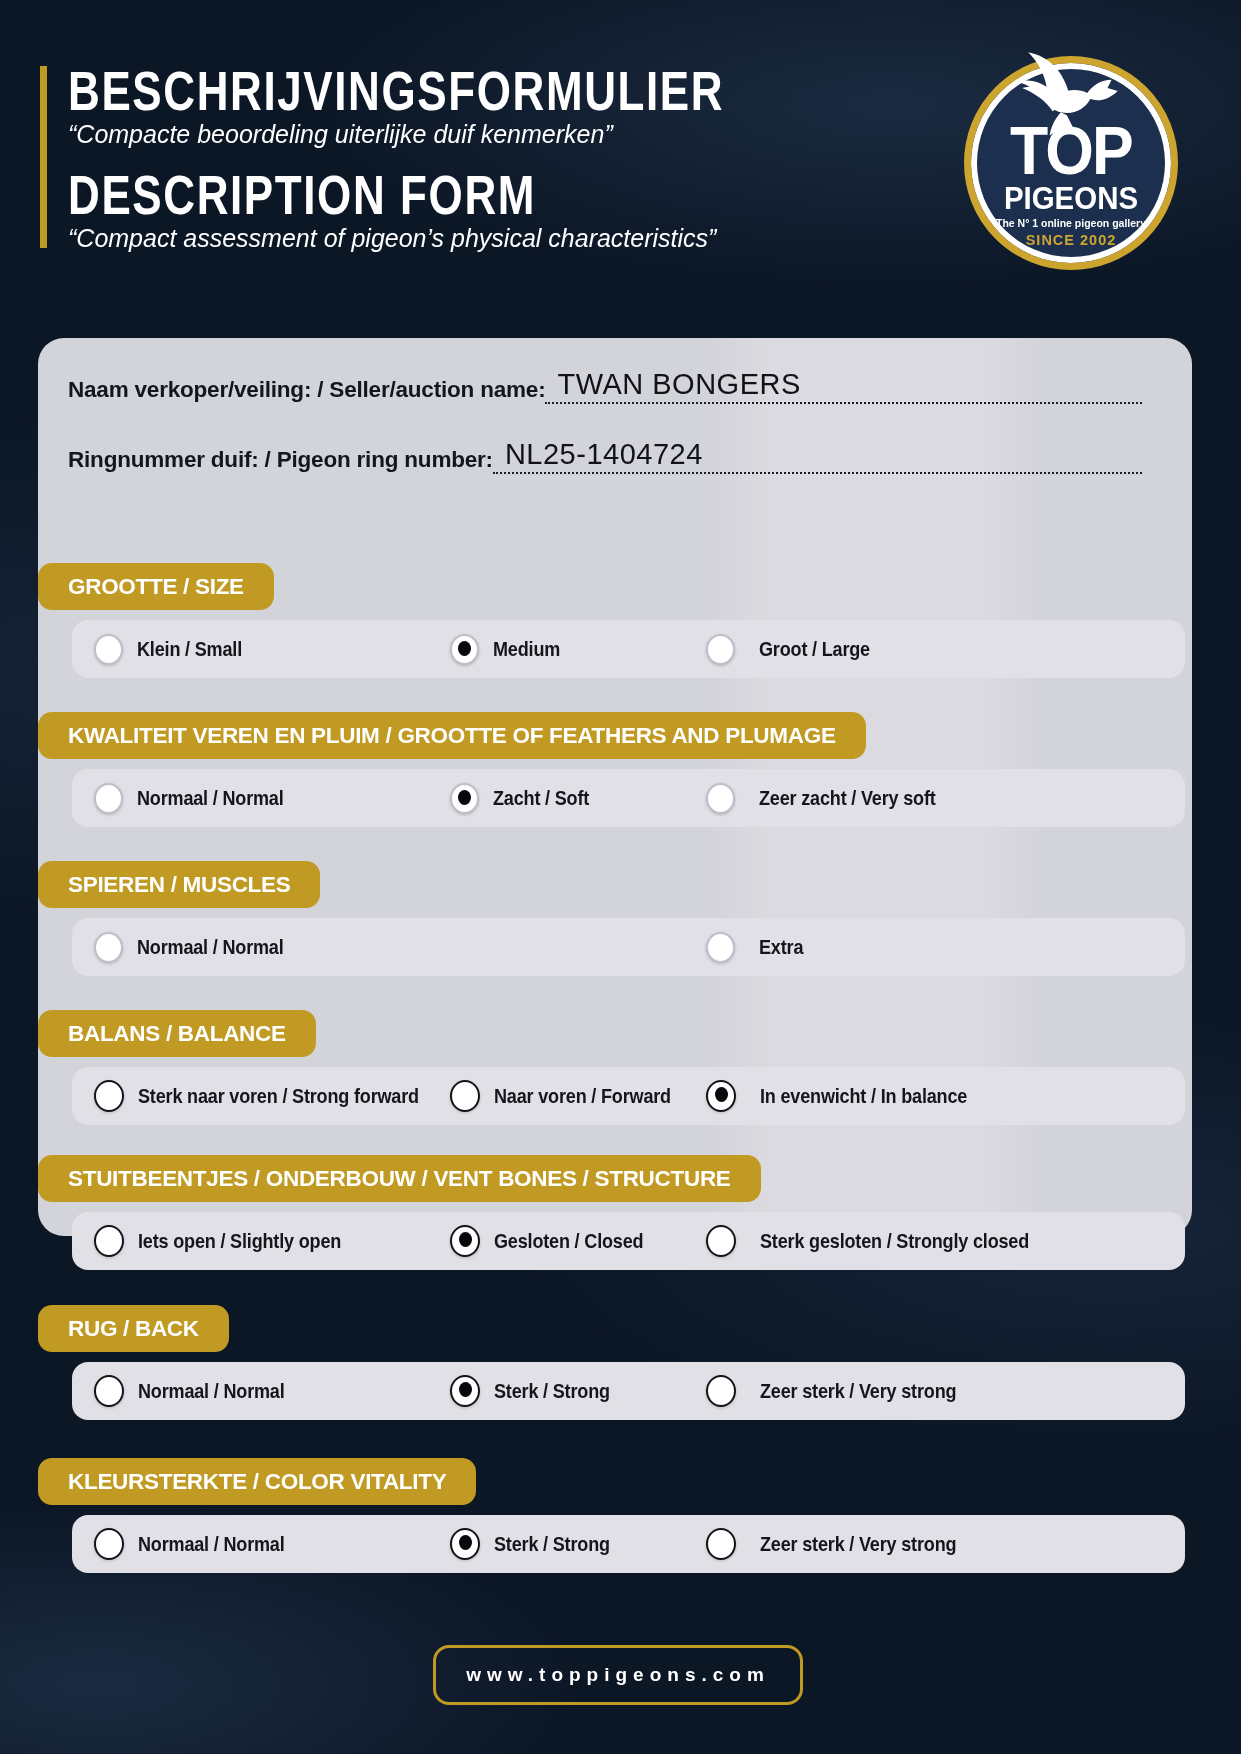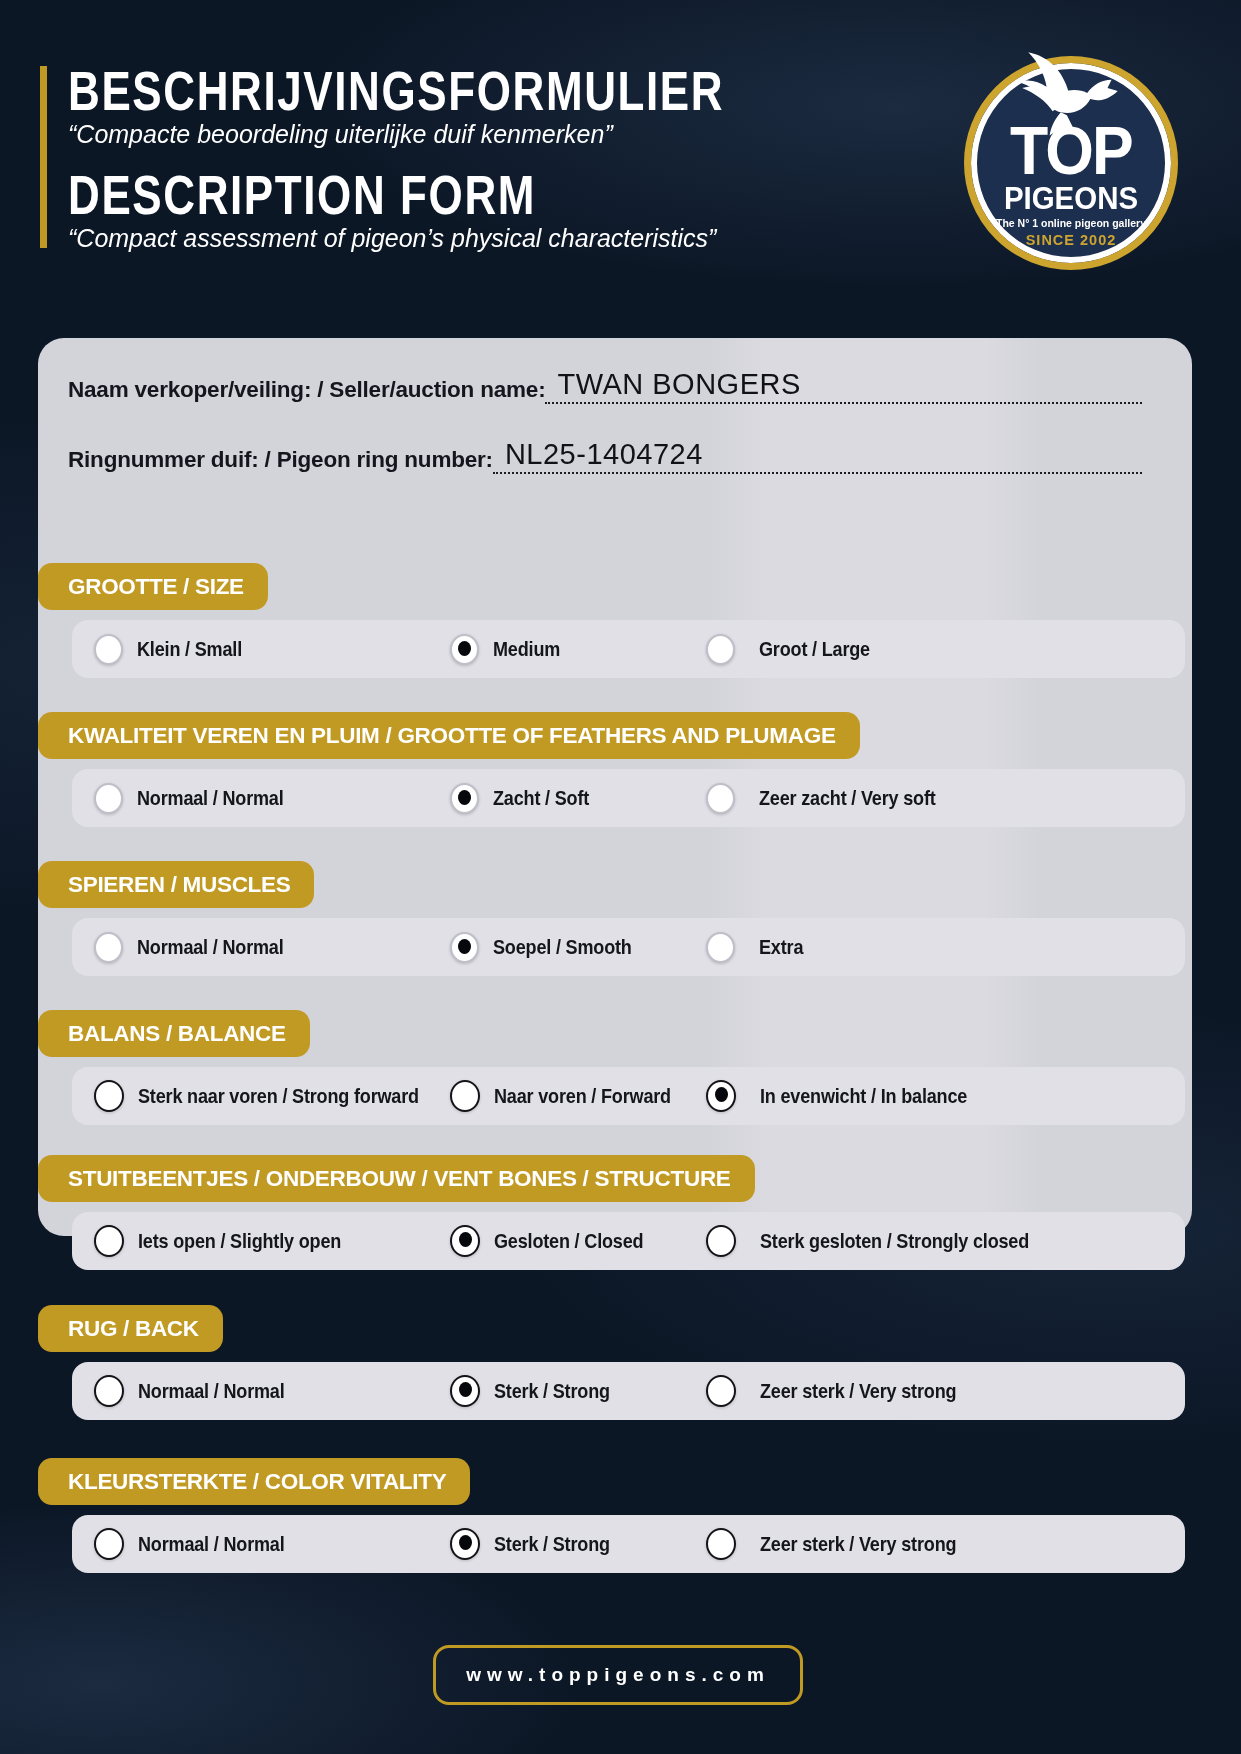--- a/index.html
+++ b/index.html
@@ -40,21 +40,21 @@
         background:linear-gradient(90deg, rgba(255,255,255,0) 58%, rgba(255,255,255,.16) 63%, rgba(255,255,255,.16) 82%, rgba(255,255,255,0) 87%), var(--card,#d3d3da);}
   .field{position:absolute;left:30px;right:50px;height:42px;display:flex;align-items:flex-end;}
   .field.f0{top:24px;}
   .field.f1{top:94px;}
   .field-label{font-size:22.5px;font-weight:700;color:#14161d;line-height:1;padding-bottom:3px;white-space:nowrap;letter-spacing:-0.2px;}
   .field-line{flex:1;border-bottom:2px dotted #1b1c21;display:flex;align-items:flex-end;}
   .field-value{font-size:29px;color:#101217;line-height:1;padding:0 0 3px 12px;letter-spacing:.5px;white-space:nowrap;}
   
   .section{position:absolute;left:0;width:100%;height:115px;}
   .tab{position:absolute;left:0;top:0;height:47px;border-radius:14px;background:var(--gold,#c19a23);
-       color:#fff;display:inline-block;line-height:47px;padding:0 24px 0 30px;font-size:22.5px;
+       color:#fff;display:inline-block;line-height:47px;padding:0 30px 0 30px;font-size:22.5px;
        font-weight:700;letter-spacing:-0.3px;white-space:nowrap;}
   .opt-row{position:absolute;left:34px;top:57px;width:1113px;height:58px;border-radius:16px;background:var(--row,#e0e0e6);}
   .opt{position:absolute;top:0;height:100%;display:flex;align-items:center;gap:14px;}
   .opt.c0{left:22px;} .opt.c1{left:378px;justify-content:flex-end;} .opt.c2{left:634px;gap:24px;}
   .radio{width:29px;height:31px;border-radius:50%;background:#fff;border:2px solid #bfbfc9;
          box-shadow:0 1px 3px rgba(0,0,0,.18);flex:none;box-sizing:border-box;}
   .opt-row.dark .radio{border:2.5px solid #141418;width:30px;height:32px;}
   .radio.selected::after{content:"";display:block;width:13px;height:15px;border-radius:50%;background:#07080b;margin:5px auto 0;}
   .opt-label{display:inline-block;transform:scaleX(.88);transform-origin:left center;white-space:nowrap;
              font-size:20.5px;font-weight:700;letter-spacing:-0.2px;color:#14161c;}
@@ -140,24 +140,20 @@
       </div>
     </div>
 
     <div class="section" style="top:523px">
       <div class="tab"><span>SPIEREN / MUSCLES</span></div>
       <div class="opt-row">
         <div class="opt c0">
           <div class="radio"></div>
           <span class="opt-label">Normaal / Normal</span>
         </div>
-        <div class="opt c1">
-          <div class="radio selected"></div>
-          <span class="opt-label">Soepel / Smooth</span>
-        </div>
         <div class="opt c2">
           <div class="radio"></div>
           <span class="opt-label">Extra</span>
         </div>
       </div>
     </div>
 
     <div class="section" style="top:672px">
       <div class="tab"><span>BALANS / BALANCE</span></div>
       <div class="opt-row dark">

